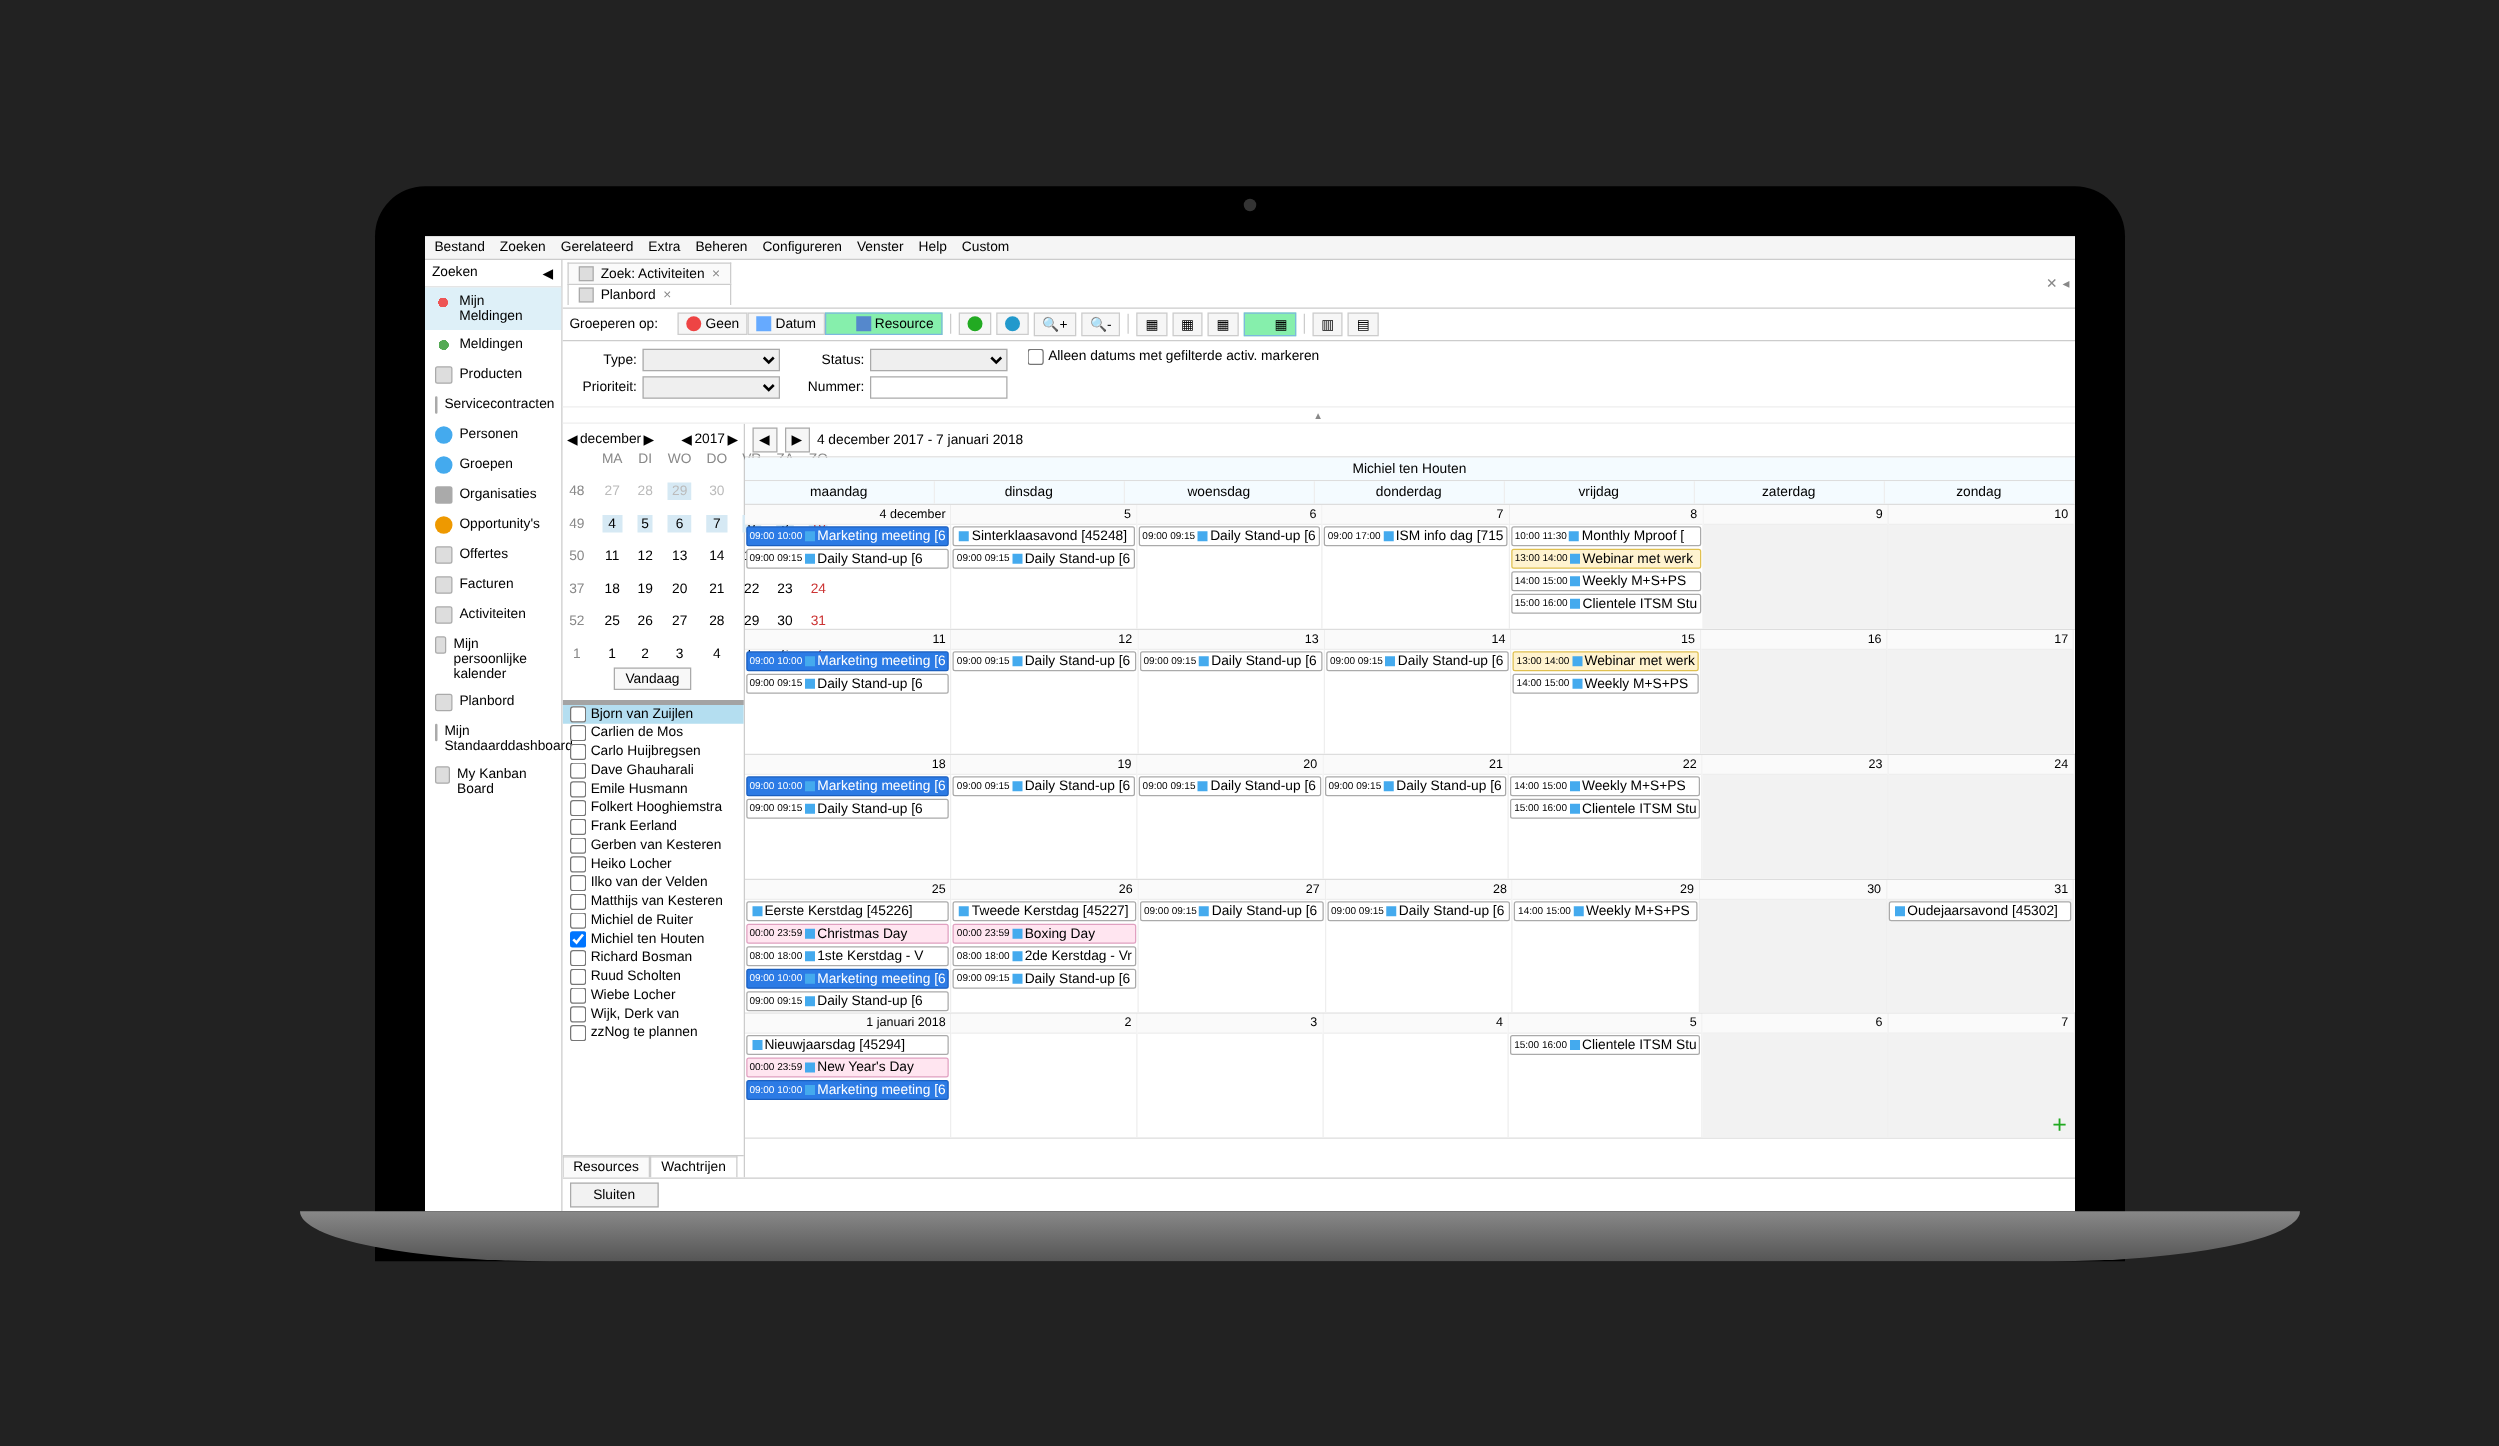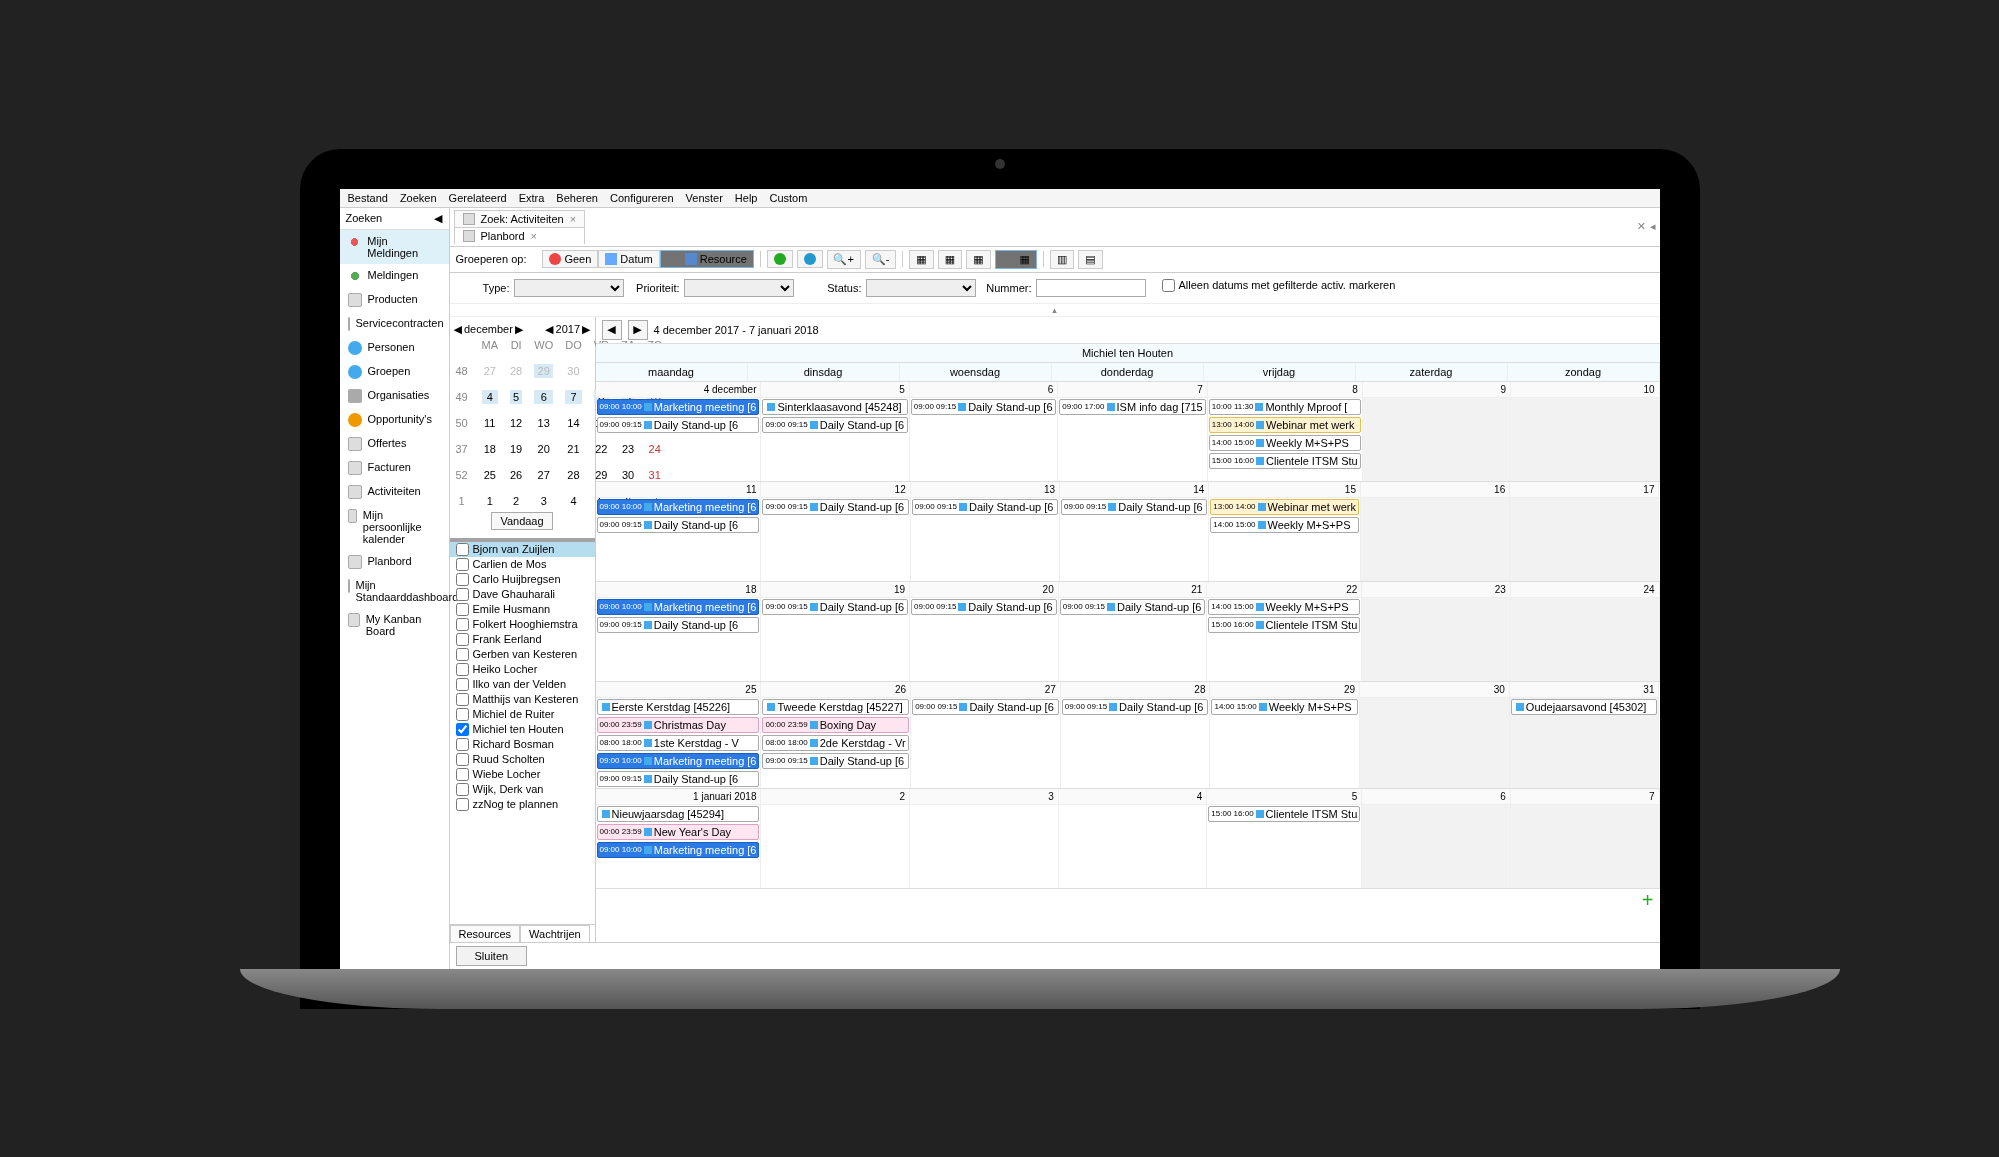--- a/index.html
+++ b/index.html
@@ -28,31 +28,31 @@
 .main { flex: 1; display: flex; flex-direction: column; overflow: hidden; }
 .tabs { display: flex; align-items: center; padding: 2px 4px; border-bottom: 1px solid #ccc; gap: 2px; }
 .tab { border: 1px solid #ccc; background: #fafafa; padding: 2px 8px; display: flex; gap: 6px; align-items: center; border-bottom: none; }
 .tab.act { background: #fff; }
 .tab .x { color: #888; cursor: pointer; }
 .tab-ico { width: 12px; height: 12px; display: inline-block; }
 
 .toolbar { display: flex; align-items: center; padding: 3px 6px; gap: 4px; border-bottom: 1px solid #ccc; }
 .toolbar .lbl { margin-right: 12px; }
 .toolbtn { border: 1px solid #ccc; background: #f6f6f6; padding: 2px 6px; cursor: pointer; display: inline-flex; align-items: center; gap: 3px; }
-.toolbtn.sel { background: #737373; border-color: #7cb8dd; padding-left: 24px; }
+.toolbtn.sel { background: #86efac; border-color: #7cb8dd; padding-left: 24px; }
 .ticon { width: 12px; height: 12px; display: inline-block; }
 .ic-none { background: #e44; border-radius: 50%; }
 .ic-cal { background: #6af; }
 .ic-res { background: #58c; }
 .ic-add { background: #2a2; border-radius: 50%; }
 .ic-ref { background: #29c; border-radius: 50%; }
 .sep { width: 1px; height: 16px; background: #ccc; margin: 0 2px; }
 
 .filters { display: flex; gap: 16px; padding: 6px 8px; align-items: flex-start; border-bottom: 1px solid #eee; }
-.fcol { display: flex; flex-direction: row; gap: 4px; }
+.fcol { display: flex; flex-direction: column; gap: 4px; }
 .frow { display: flex; gap: 4px; align-items: center; }
 .frow label { width: 52px; text-align: right; }
 .frow select, .frow input { width: 110px; height: 18px; border: 1px solid #aaa; }
 .chk { display: flex; align-items: center; gap: 4px; }
 
 .body3col { display: flex; flex: 1; overflow: hidden; }
 .leftcol { width: 146px; border-right: 1px solid #ccc; display: flex; flex-direction: column; }
 .minical { padding: 4px; font-size: 10px; }
 .mc-hdr { display: flex; justify-content: space-between; padding: 2px 0; }
 .mc-nav { display: flex; gap: 2px; align-items: center; }

